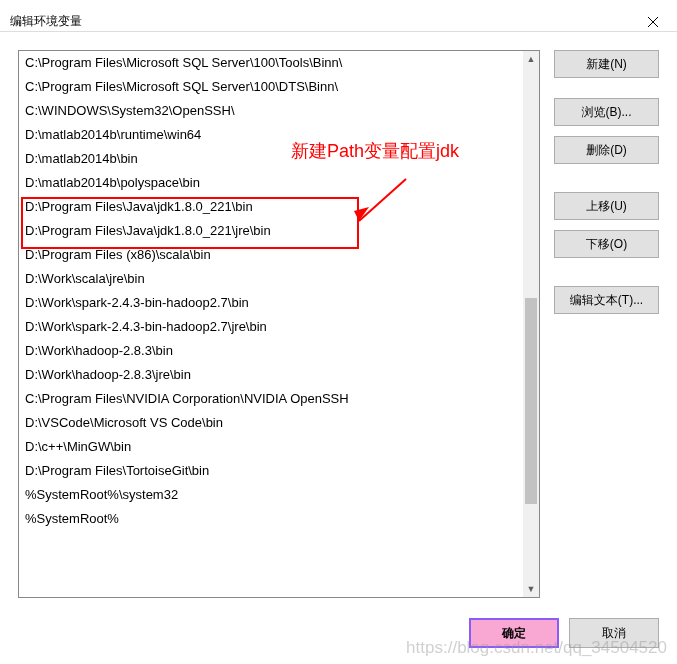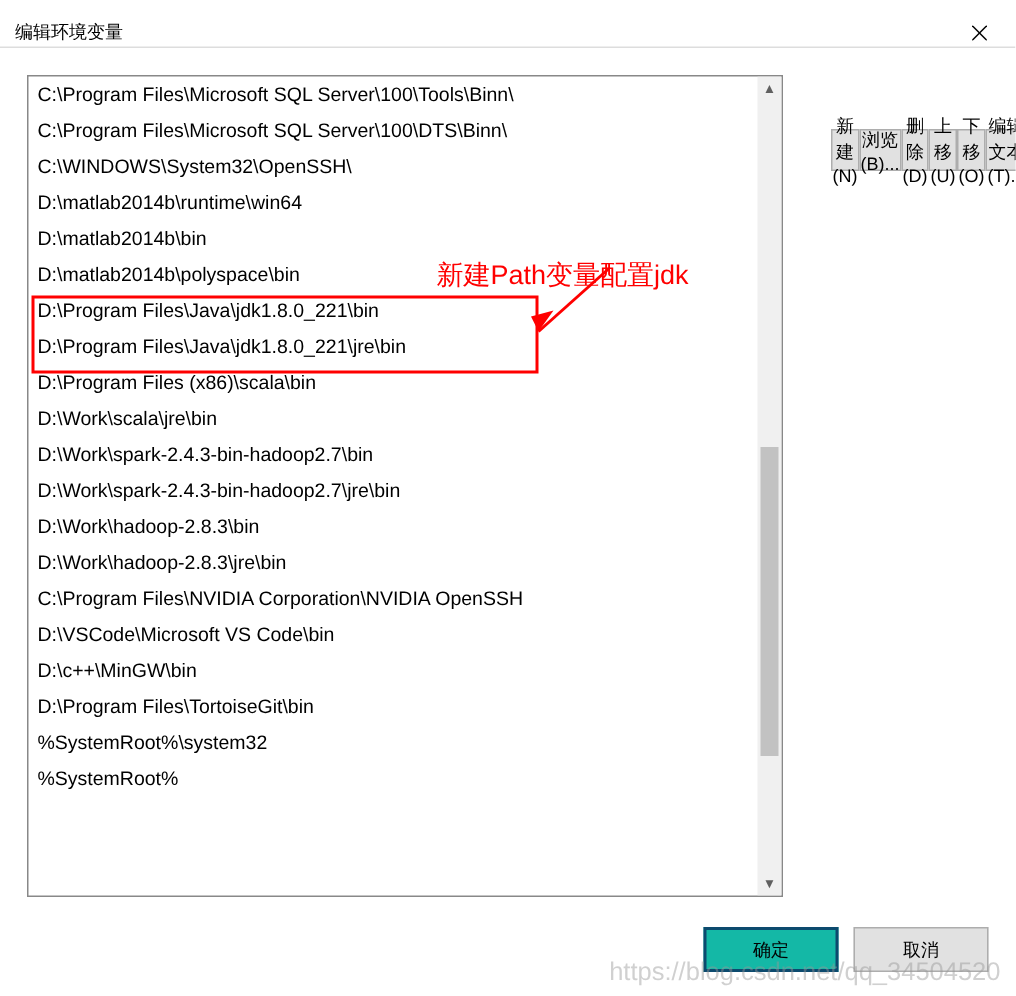--- a/index.html
+++ b/index.html
@@ -30,21 +30,21 @@
     }
     .titlebar .close svg { width: 10px; height: 10px; }
     .content {
       position: absolute;
       top: 32px;
       left: 0; right: 0; bottom: 0;
       padding: 18px 18px 16px 18px;
       display: flex;
       flex-direction: column;
     }
-    .main-row { flex: 1; display: flex; gap: 32px; min-height: 0; }
+    .main-row { flex: 1; display: flex; gap: 14px; min-height: 0; }
     .listwrap {
       flex: 1;
       border: 1px solid #888;
       position: relative;
       overflow: hidden;
       background: #fff;
     }
     .listbox {
       position: absolute;
       top: 0; left: 0; right: 16px; bottom: 0;
@@ -72,21 +72,21 @@
     }
     .vscroll .track { position: absolute; top: 16px; bottom: 16px; left: 0; right: 0; }
     .vscroll .thumb {
       position: absolute;
       left: 2px; right: 2px;
       top: 45%;
       height: 40%;
       background: #c2c2c2;
     }
     .vscroll .arrow.down { position: absolute; bottom: 0; }
-    .sidebtns { width: 105px; display: flex; flex-direction: row; margin-top: 36px; }
+    .sidebtns { width: 105px; display: flex; flex-direction: column; }
     .btn {
       height: 28px;
       border: 1px solid #adadad;
       background: #e1e1e1;
       font-size: 12px;
       display: flex;
       align-items: center;
       justify-content: center;
       cursor: pointer;
       font-family: inherit;
@@ -95,21 +95,21 @@
     .gap-m { height: 28px; }
     .footer {
       height: 50px;
       display: flex;
       justify-content: flex-end;
       align-items: flex-end;
       gap: 10px;
       padding-top: 18px;
     }
     .footer .btn { width: 90px; height: 30px; }
-    .footer .btn.primary { border: 2px solid #0c4a6e; background: #14b8a6; }
+    .footer .btn.primary { border: 2px solid #8b5cf6; background: #f9a8d4; font-weight: bold; }
     .highlight-box {
       position: absolute;
       border: 2px solid #f00;
       pointer-events: none;
       z-index: 10;
     }
     .anno-text {
       position: absolute;
       color: #f00;
       font-size: 18px;
@@ -172,21 +172,21 @@
         </div>
       <div class="vscroll">
         <div class="arrow">▲</div>
         <div class="track">
           <div class="thumb"></div>
         </div>
         <div class="arrow down">▼</div>
       </div>
 
       <div class="highlight-box" style="left:2px; top:146px; width:338px; height:52px;"></div>
-      <div class="anno-text" style="left:272px; top:120px;">新建Path变量配置jdk</div>
+      <div class="anno-text" style="left:272px; top:88px;">新建Path变量配置jdk</div>
       <svg class="anno-arrow" style="left:332px; top:126px;" width="60" height="50">
         <line x1="55" y1="2" x2="8" y2="44" stroke="#f00" stroke-width="2"></line>
         <polygon points="8,44 18,30 3,34" fill="#f00"></polygon>
       </svg>
     </div>
 
     <div class="sidebtns">
       <button class="btn">新建(N)</button>
       <div class="gap-s"></div>
       <div class="gap-s"></div>

